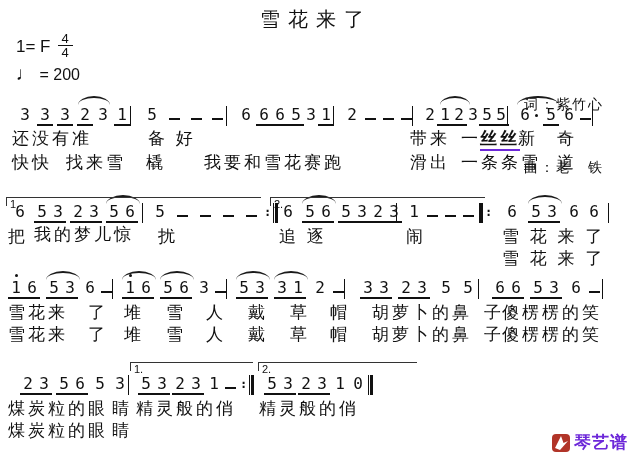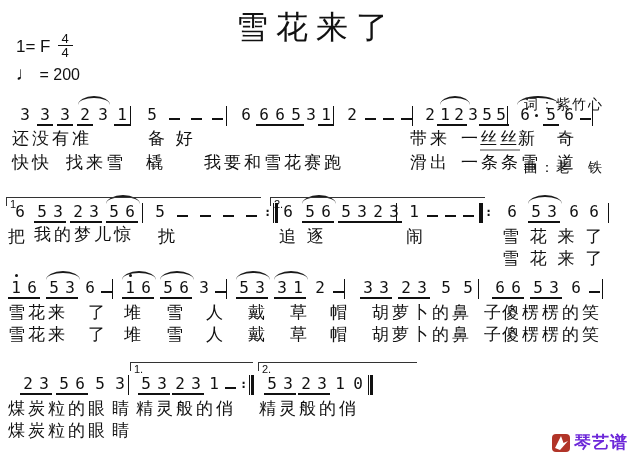--- a/index.html
+++ b/index.html
@@ -1,19 +1,19 @@
 <!DOCTYPE html>
 <html><head>
 <meta charset="utf-8">
 <style>
   html,body{margin:0;padding:0;background:#fff;}
   #page{position:relative;width:632px;height:460px;background:#ffffff;overflow:hidden;
         font-family:"Liberation Sans",sans-serif;color:#111;}
   .title{position:absolute;top:6px;left:0;width:100%;text-align:center;
-         font-size:32px;font-weight:500;letter-spacing:8px;}
+         font-size:20px;font-weight:500;letter-spacing:8px;}
   .keysig{position:absolute;left:16px;top:36px;font-size:17px;white-space:nowrap;}
   .frac{display:inline-block;vertical-align:middle;text-align:center;margin-left:7px;margin-top:-4px;}
   .frac .num,.frac .den{display:block;font-size:13px;line-height:13px;padding:0 4px;}
   .frac .num{border-bottom:1.5px solid #111;}
   .tempo{position:absolute;left:16px;top:63px;font-size:16px;white-space:nowrap;}
   .tempo .nq{font-size:19px;}
   .credits{position:absolute;right:28px;top:52px;font-size:14px;letter-spacing:2px;
            text-align:left;line-height:21px;white-space:pre;}
   #score{position:absolute;left:0;top:0;width:632px;height:460px;}
   .tk{position:absolute;font-family:"DejaVu Sans Mono",monospace;font-size:16px;
@@ -28,21 +28,21 @@
   .bl{display:inline-block;vertical-align:top;}
   .bl.thin{width:1px;height:20px;background:#111;}
   .bl.thick{width:3px;height:20px;background:#111;margin-left:1px;}
   .rdots{display:inline-block;font-style:normal;font-weight:bold;font-size:12px;
          line-height:18px;vertical-align:top;margin:0 2px;font-family:"DejaVu Sans Mono",monospace;}
   .arc{position:absolute;height:7px;border-top:2px solid #1a1a1a;
        border-radius:50% 50% 0 0/100% 100% 0 0;}
   .volta{position:absolute;height:8px;border-top:1.5px solid #333;border-left:1.5px solid #333;}
   .vl{position:absolute;left:3px;top:0px;font-size:11px;letter-spacing:0;}
   .lyr{position:absolute;font-size:17px;letter-spacing:3px;white-space:pre;line-height:20px;}
-  .lyr.ul2{border-bottom:2px solid #a3a3a3;}
+  .lyr.ul2{border-bottom:2px solid #6d28d9;font-weight:bold;}
   .logo{position:absolute;right:4px;bottom:6px;display:flex;align-items:center;}
   .logo-text{font-size:17px;font-weight:bold;color:#6d28d9;letter-spacing:1px;}
 </style>
 </head>
 <body>
 
 <div id="page">
   <div class="title">雪花来了</div>
 
   <div class="keysig">

